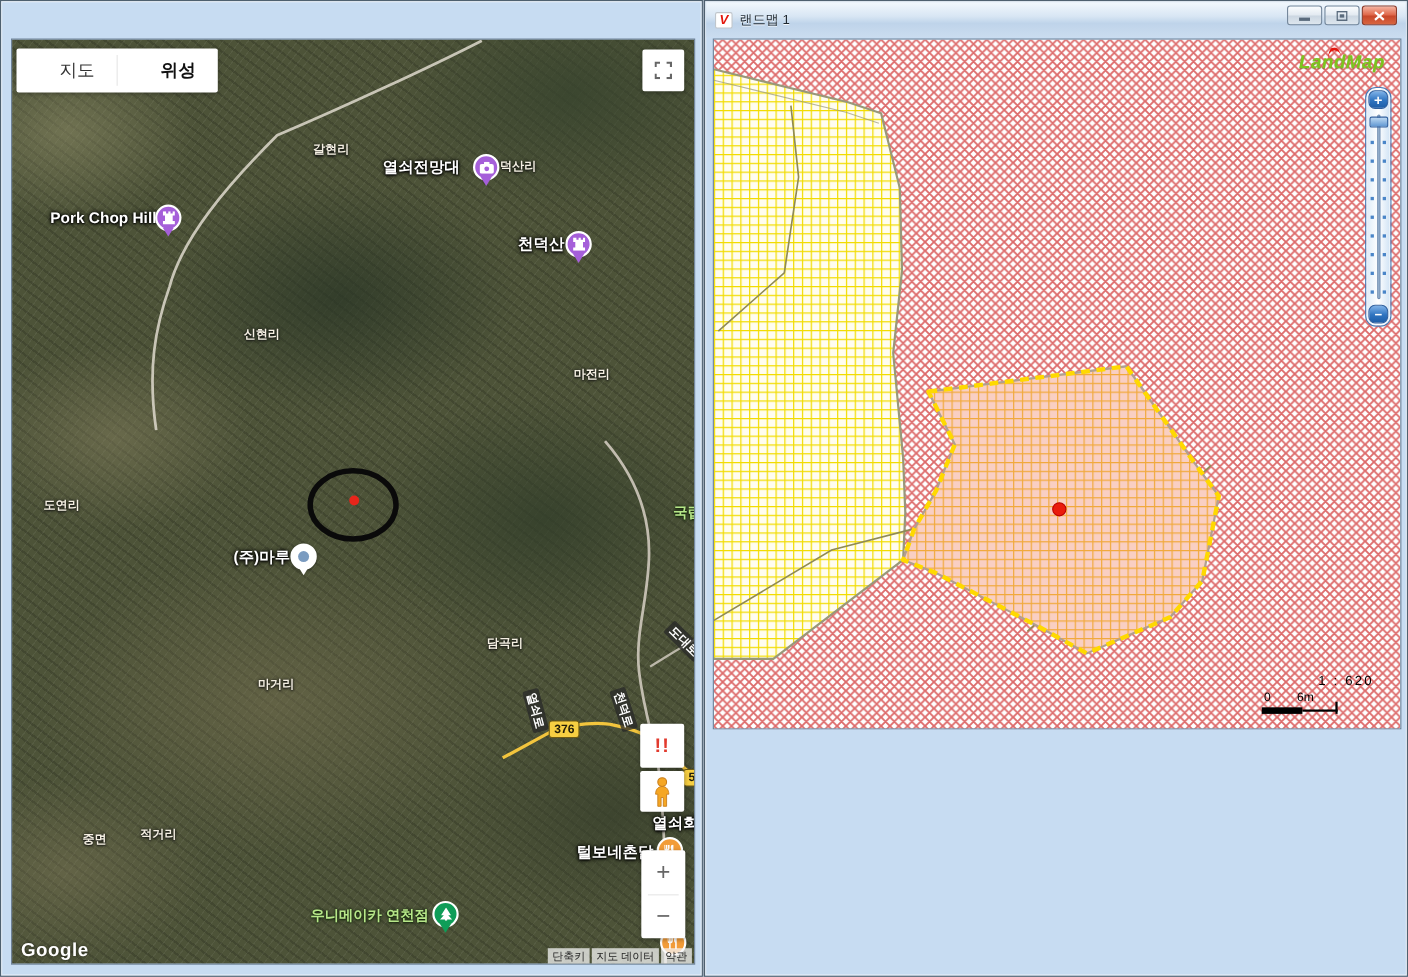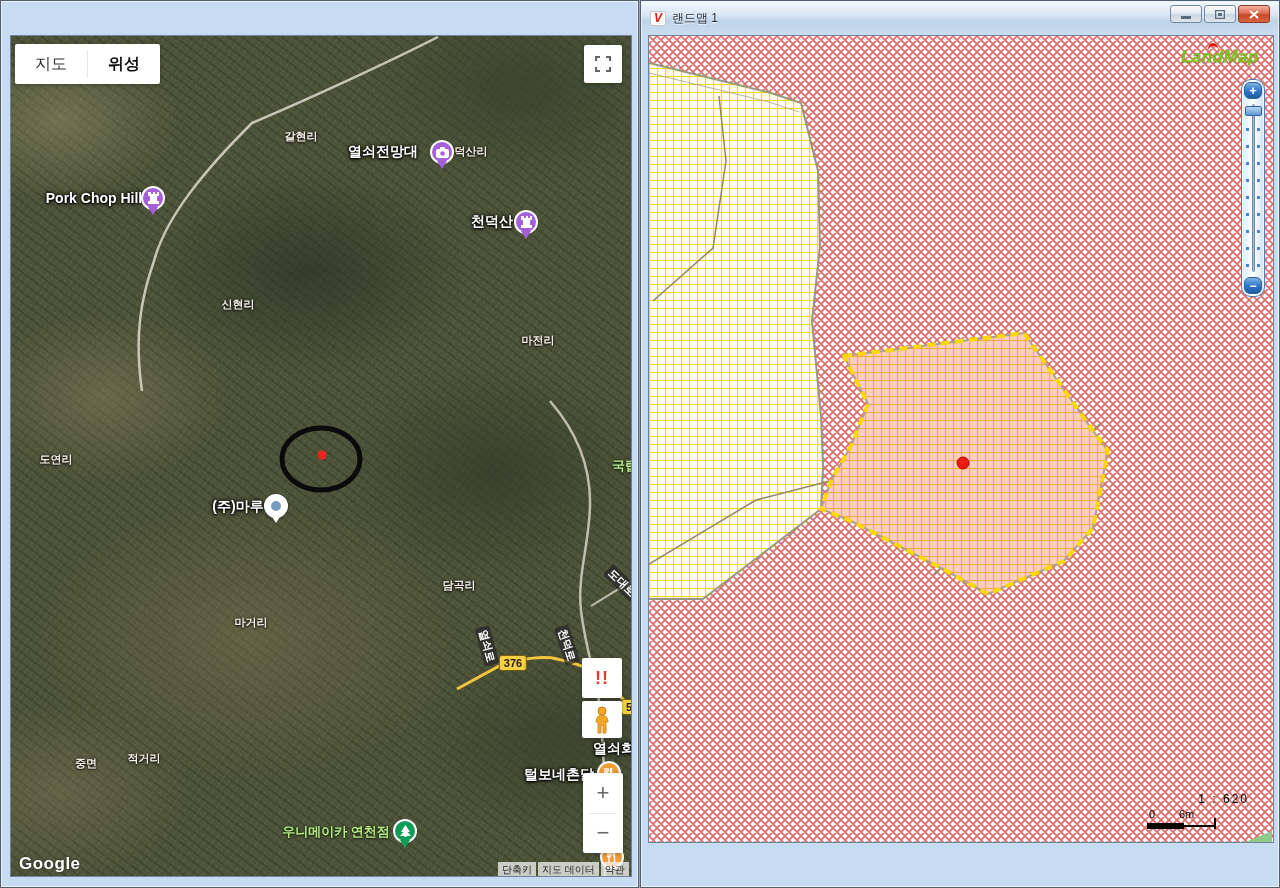--- a/index.html
+++ b/index.html
@@ -47,36 +47,36 @@
   .glabel.green, .glabel.green-lg { font-size:13px; font-weight:bold; color:#b7e789; text-shadow:0 0 3px #102408,0 1px 2px #102408; }
   .glabel.roadname { font-size:11px; font-weight:bold; color:#fff; background:rgba(40,40,40,.75); padding:0 3px; border-radius:2px; }
   .gmarker { position:absolute; transform:translate(-50%,-50%); }
   .pin-circle { width:24px; height:24px; border-radius:50%; border:2px solid #fff; display:flex; align-items:center; justify-content:center; position:relative; }
   .pin-tail { position:absolute; left:50%; top:21px; transform:translateX(-50%); width:0; height:0;
               border-left:5px solid transparent; border-right:5px solid transparent; border-top:8px solid #fff; }
   .badge { position:absolute; transform:translate(-50%,-50%); background:#f7cf42; border:1px solid #6e5a12; color:#201c08;
            font-size:11px; font-weight:bold; padding:0 4px; border-radius:3px; line-height:14px; }
   .ctl-white { position:absolute; background:#fff; border-radius:2px; box-shadow:0 1px 4px rgba(0,0,0,.3); }
   #maptype { left:4px; top:8px; height:40px; display:flex; align-items:stretch; }
-  #maptype .seg { width:72px; display:flex; align-items:center; justify-content:center; font-size:16px; color:#333; cursor:pointer; }
+  #maptype .seg { width:72px; display:flex; align-items:center; justify-content:center; font-size:16px; color:#333; cursor:pointer;margin-left:19px; }
   #maptype .seg.active { font-weight:bold; color:#111; }
   #maptype .sep { width:1px; background:#e6e6e6; margin:6px 0; }
   #fullscreen { left:573px; top:9px; width:38px; height:38px; display:flex; align-items:center; justify-content:center; }
   #sv-alert { left:571px; top:622px; width:40px; height:40px; display:flex; align-items:center; justify-content:center;
               color:#e23a2e; font-size:18px; font-weight:bold; letter-spacing:1px; }
   #pegman-panel { left:571px; top:665px; width:40px; height:37px; display:flex; align-items:center; justify-content:center; }
   #zoomctl { left:572px; top:737px; width:40px; height:80px; display:flex; flex-direction:column; }
   #zoomctl .zbtn { flex:1; display:flex; align-items:center; justify-content:center; font-size:22px; color:#666; cursor:pointer; }
   #zoomctl .zsep { height:1px; background:#e6e6e6; margin:0 6px; }
   #google-logo { position:absolute; left:8px; top:818px; color:#fff; font-size:17px; font-weight:bold; letter-spacing:.5px;
                  text-shadow:0 0 3px rgba(0,0,0,.6); }
   #attr-row { position:absolute; left:487px; top:826px; display:flex; gap:2px; }
   .attr-link { background:rgba(245,245,245,.75); color:#222; font-size:10px; padding:1px 4px; white-space:nowrap; }
   
-  #landmap { left:8px; top:35px; width:624px; height:806px; background:#fff; }
+  #landmap { left:8px; top:35px; width:624px; height:626px; background:#fff; }
   #landmap svg { position:absolute; inset:0; }
   #landmap-logo { position:absolute; right:14px; top:11px; font-size:17px; font-weight:bold; font-style:italic;
                   color:#7cc51e; text-shadow:0 1px 1px rgba(60,110,0,.45); letter-spacing:.5px; }
   #landmap-logo::before { content:""; position:absolute; left:26px; top:-4px; width:12px; height:7px;
                   border-top:3px solid #e3170d; border-radius:50% 50% 0 0 / 100% 100% 0 0; transform:rotate(-6deg); }
   #slider { position:absolute; left:592px; top:43px; width:24px; height:218px; border:1px solid #4a7ab5; border-radius:10px;
             background:linear-gradient(90deg,#dcebf8,#ffffff 50%,#cfe2f4); box-shadow:0 0 0 1px rgba(255,255,255,.7) inset; }
   .sbtn { position:absolute; left:2px; width:18px; height:17px; border:1px solid #2f5f9e; border-radius:6px;
           background:linear-gradient(#7fb2e8,#2f74c0 55%,#1e5ea8); color:#fff; font-size:13px; font-weight:bold;
           display:flex; align-items:center; justify-content:center; line-height:1; }

